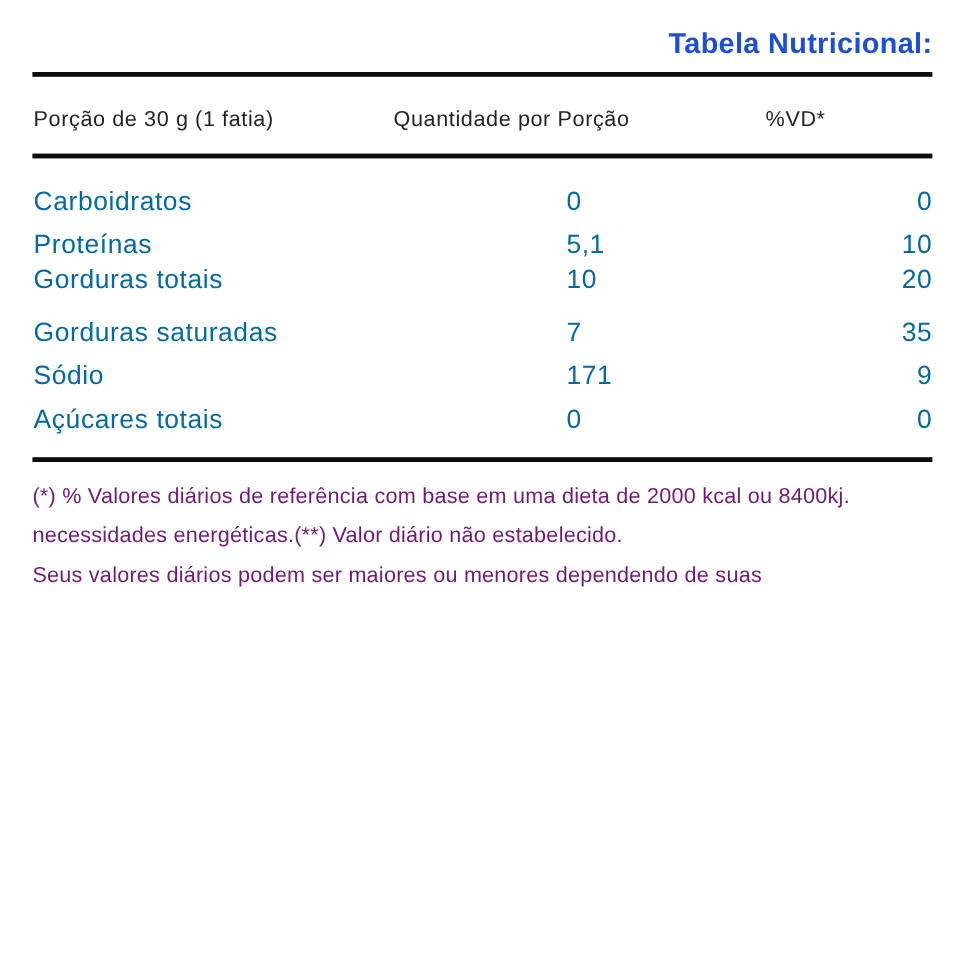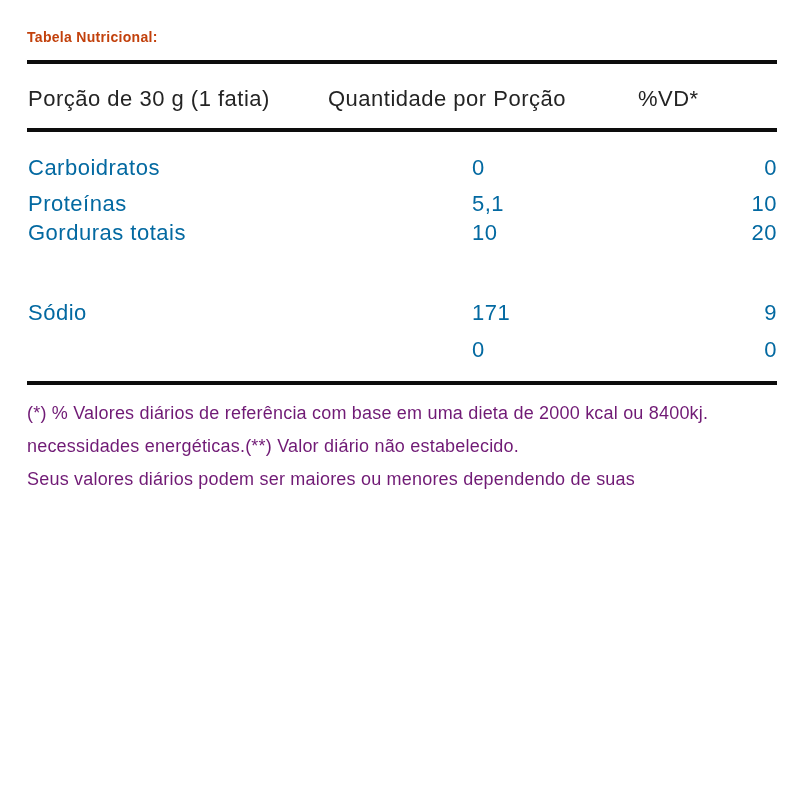--- a/index.html
+++ b/index.html
@@ -17,44 +17,44 @@
     left: 0; top: 0;
     width: 800px;
     height: 800px;
     background: #ffffff;
   }
   .title {
     position: absolute;
     left: 27px;
     top: 26px;
     width: 750px;
-    text-align: left;
-    font-size: 14px;
+    text-align: right;
+    font-size: 24px;
     font-weight: bold;
     letter-spacing: 0.3px;
-    color: #c2410c;
+    color: #1d4ed8;
     line-height: 22px;
   }
   .rule {
     position: absolute;
     left: 27px;
     width: 750px;
     height: 4px;
     background: #0d0d0d;
   }
   .rule-top    { top: 60px; }
   .rule-header { top: 128px; }
   .rule-bottom { top: 381px; }
   .hdr-row {
     position: absolute;
     left: 27px;
     top: 88px;
     width: 750px;
     height: 22px;
-    font-size: 22px;
+    font-size: 18px;
     letter-spacing: 0.5px;
     line-height: 22px;
     color: #242424;
   }
   .hdr-serving  { position: absolute; left: 1px;   top: 0; white-space: nowrap; }
   .hdr-quantity { position: absolute; left: 301px; top: 0; white-space: nowrap; }
   .hdr-dv       { position: absolute; left: 611px; top: 0; white-space: nowrap; }
   .row {
     position: absolute;
     left: 27px;
@@ -114,28 +114,34 @@
     <span class="cell-quantity">5,1</span>
     <span class="cell-dv">10</span>
   </div>
 
   <div class="row row-2">
     <span class="cell-label">Gorduras totais</span>
     <span class="cell-quantity">10</span>
     <span class="cell-dv">20</span>
   </div>
 
+  <div class="row row-3">
+    <span class="cell-label">Gorduras saturadas</span>
+    <span class="cell-quantity">7</span>
+    <span class="cell-dv">35</span>
+  </div>
 
   <div class="row row-4">
     <span class="cell-label">Sódio</span>
     <span class="cell-quantity">171</span>
     <span class="cell-dv">9</span>
   </div>
 
   <div class="row row-5">
+    <span class="cell-label">Açúcares totais</span>
     <span class="cell-quantity">0</span>
     <span class="cell-dv">0</span>
   </div>
 
   <div class="rule rule-bottom"></div>
 
   <div class="footnote">
     <div class="fline">(*) % Valores diários de referência com base em uma dieta de 2000 kcal ou 8400kj.</div>
     <div class="fline">necessidades energéticas.(**) Valor diário não estabelecido.</div>
     <div class="fline">Seus valores diários podem ser maiores ou menores dependendo de suas</div>

